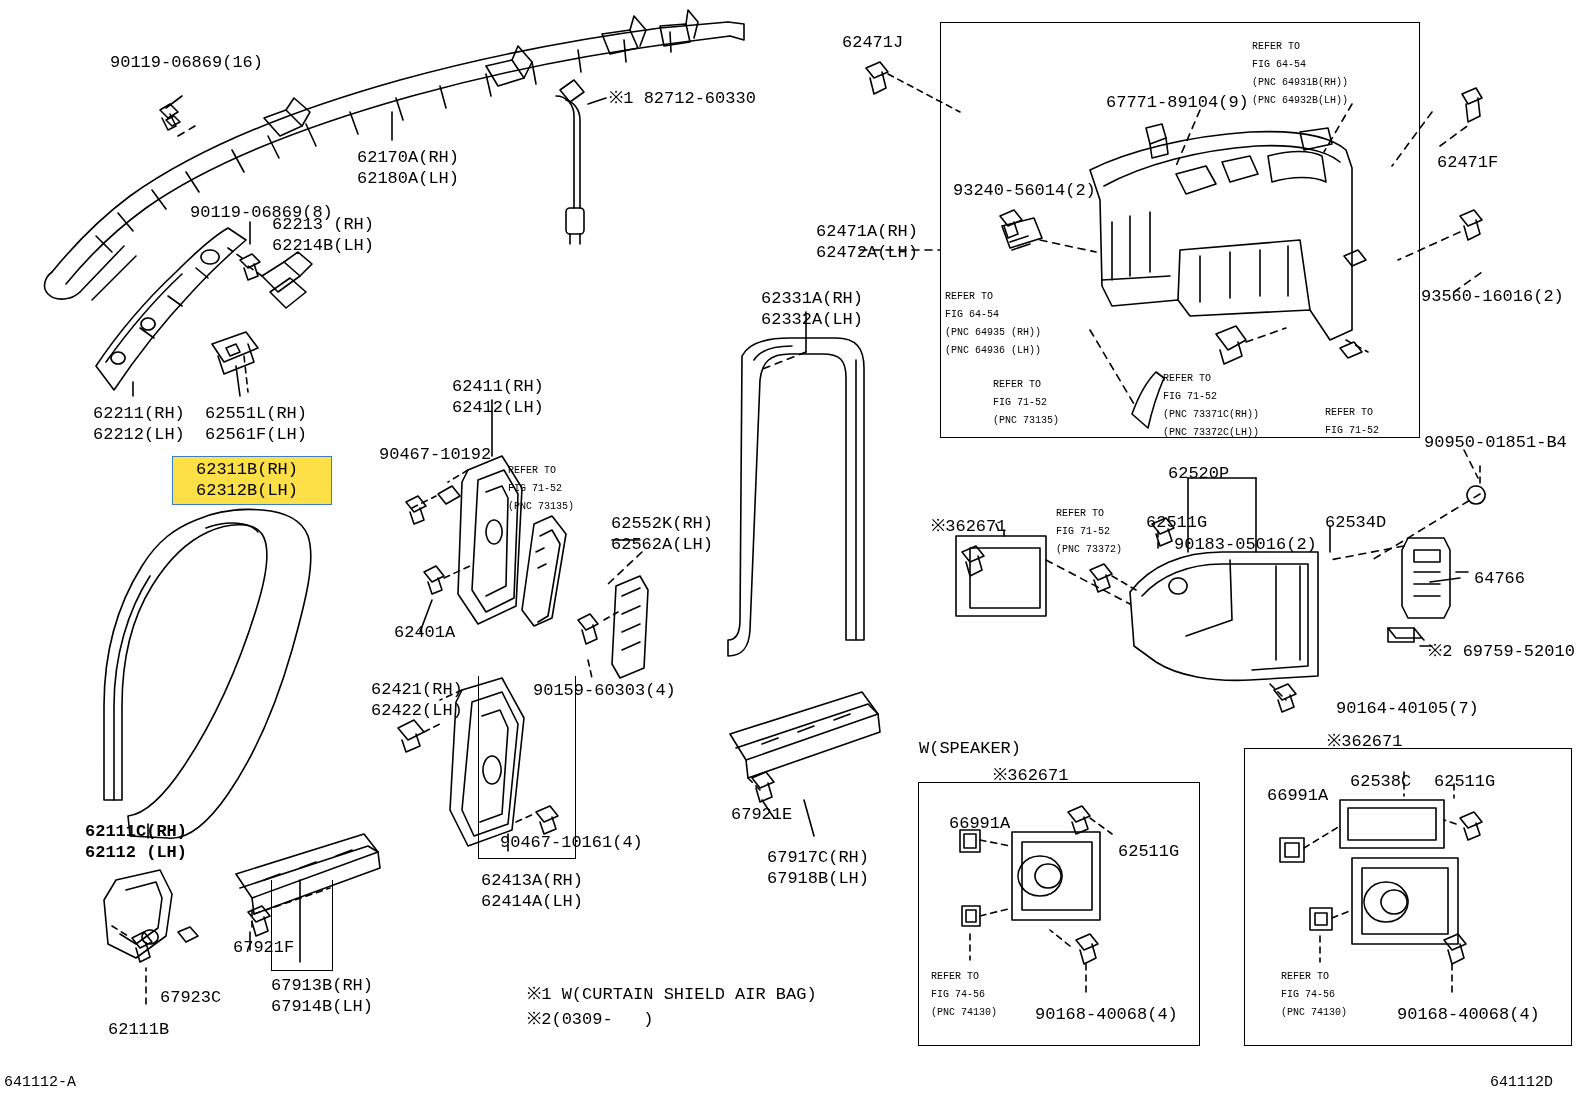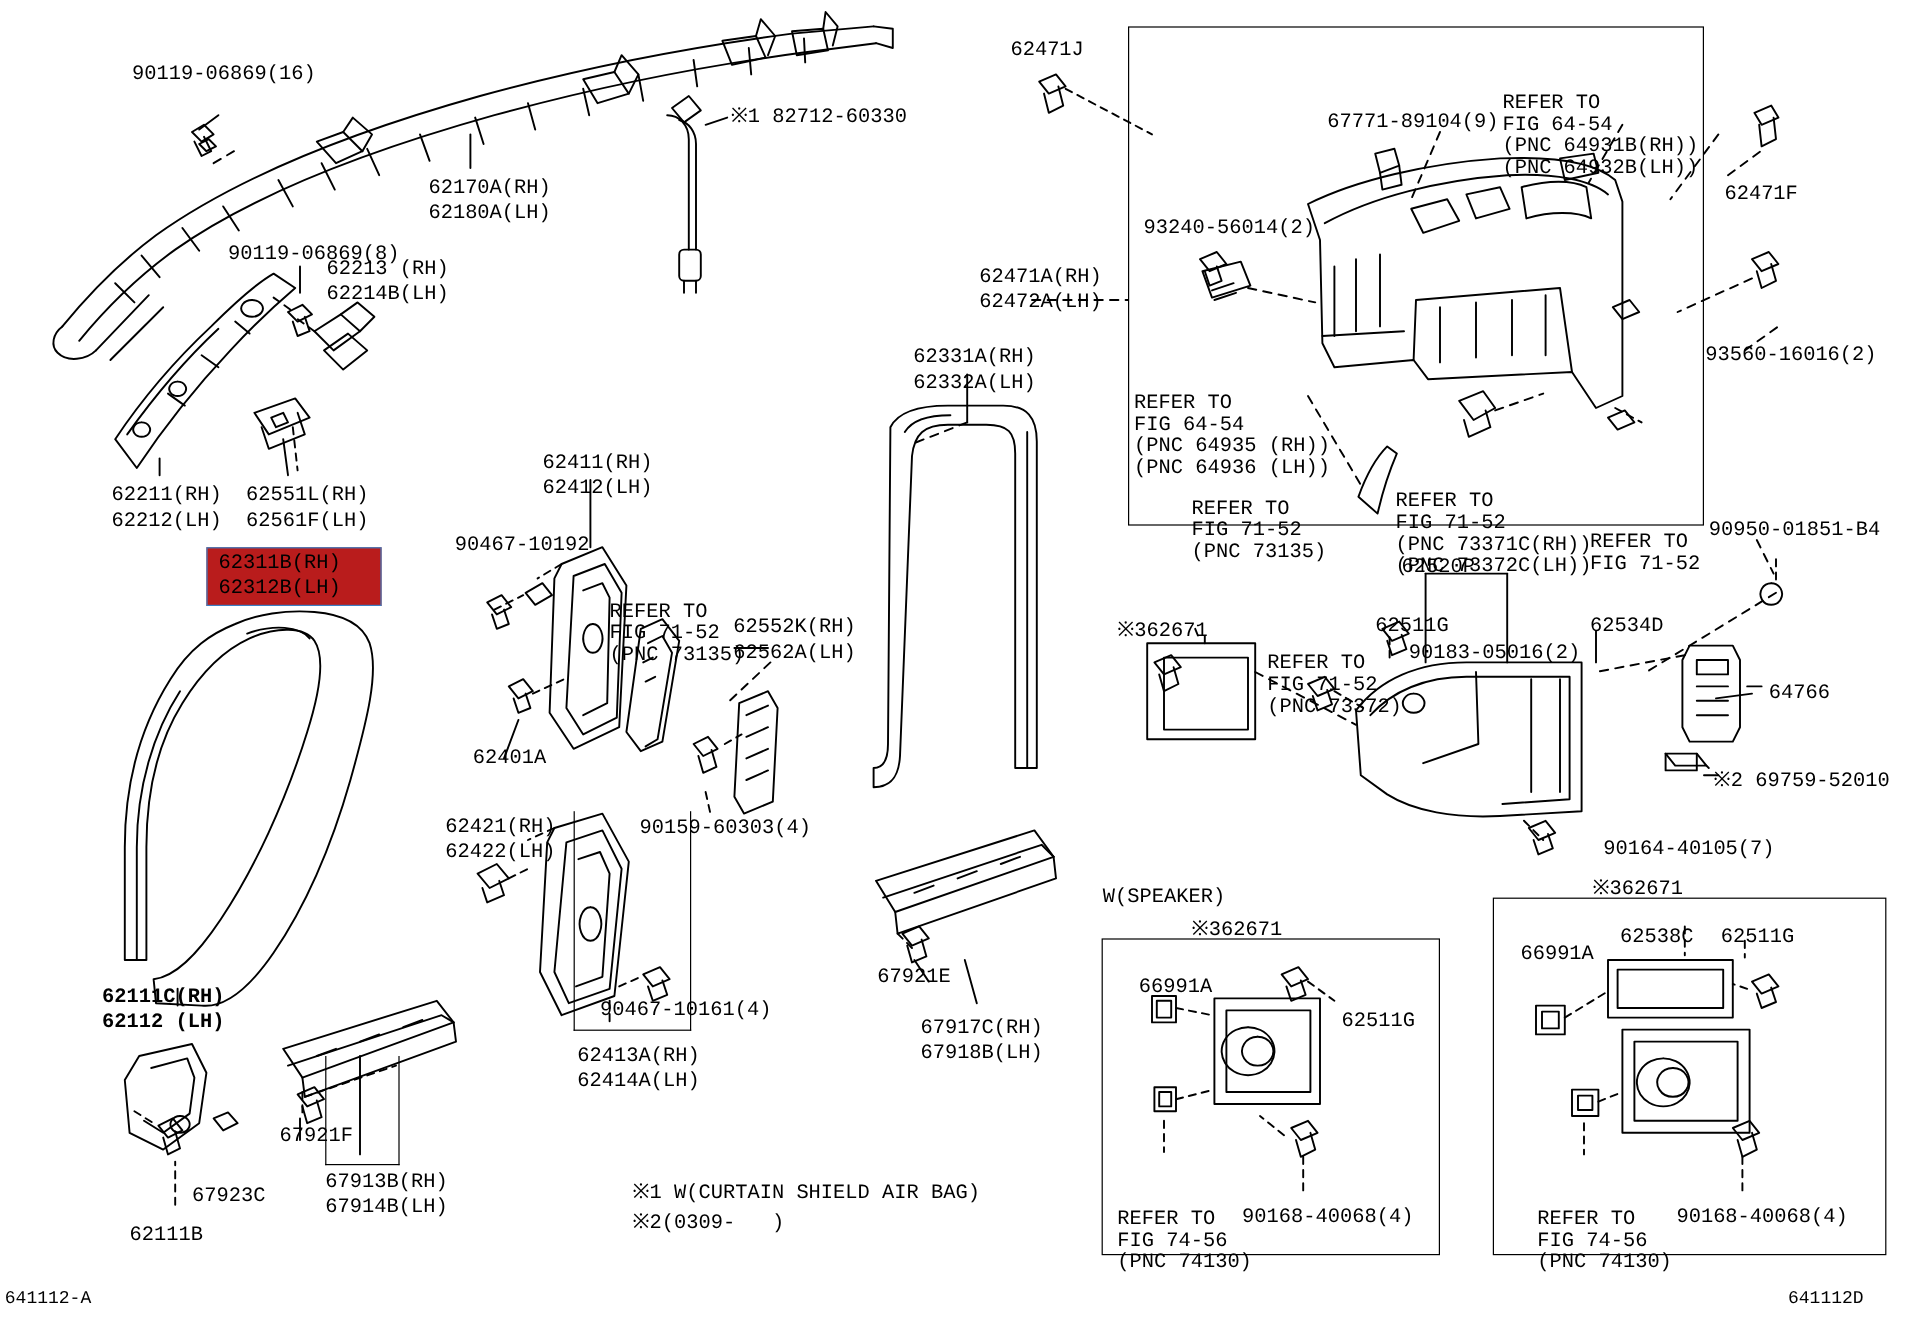--- a/index.html
+++ b/index.html
@@ -14,25 +14,25 @@
   #sheet { position:absolute; left:0; top:0; width:1592px; height:1099px; }
   .lbl {
     position:absolute;
     font-family:"Liberation Mono", monospace;
     font-size:17px;
     line-height:21px;
     white-space:pre;
     color:#000;
     letter-spacing:0px;
   }
-  .lbl.sm { font-size:17px; line-height:18px;margin-top:40px; }
+  .lbl.sm { font-size:10px; line-height:18px; }
   .hlbox {
     position:absolute;
-    padding:2px 5px 3px 9px;
-    background:#b91c1c;
+    padding:2px 5px 3px 23px;
+    background:#fde047;
     border:1px solid #3b7ec4;
     font-family:"Liberation Mono", monospace;
     font-size:17px;
     line-height:21px;
     white-space:pre;
   }
   .frame {
     position:absolute;
     border:1.5px solid #000;
     background:transparent;

